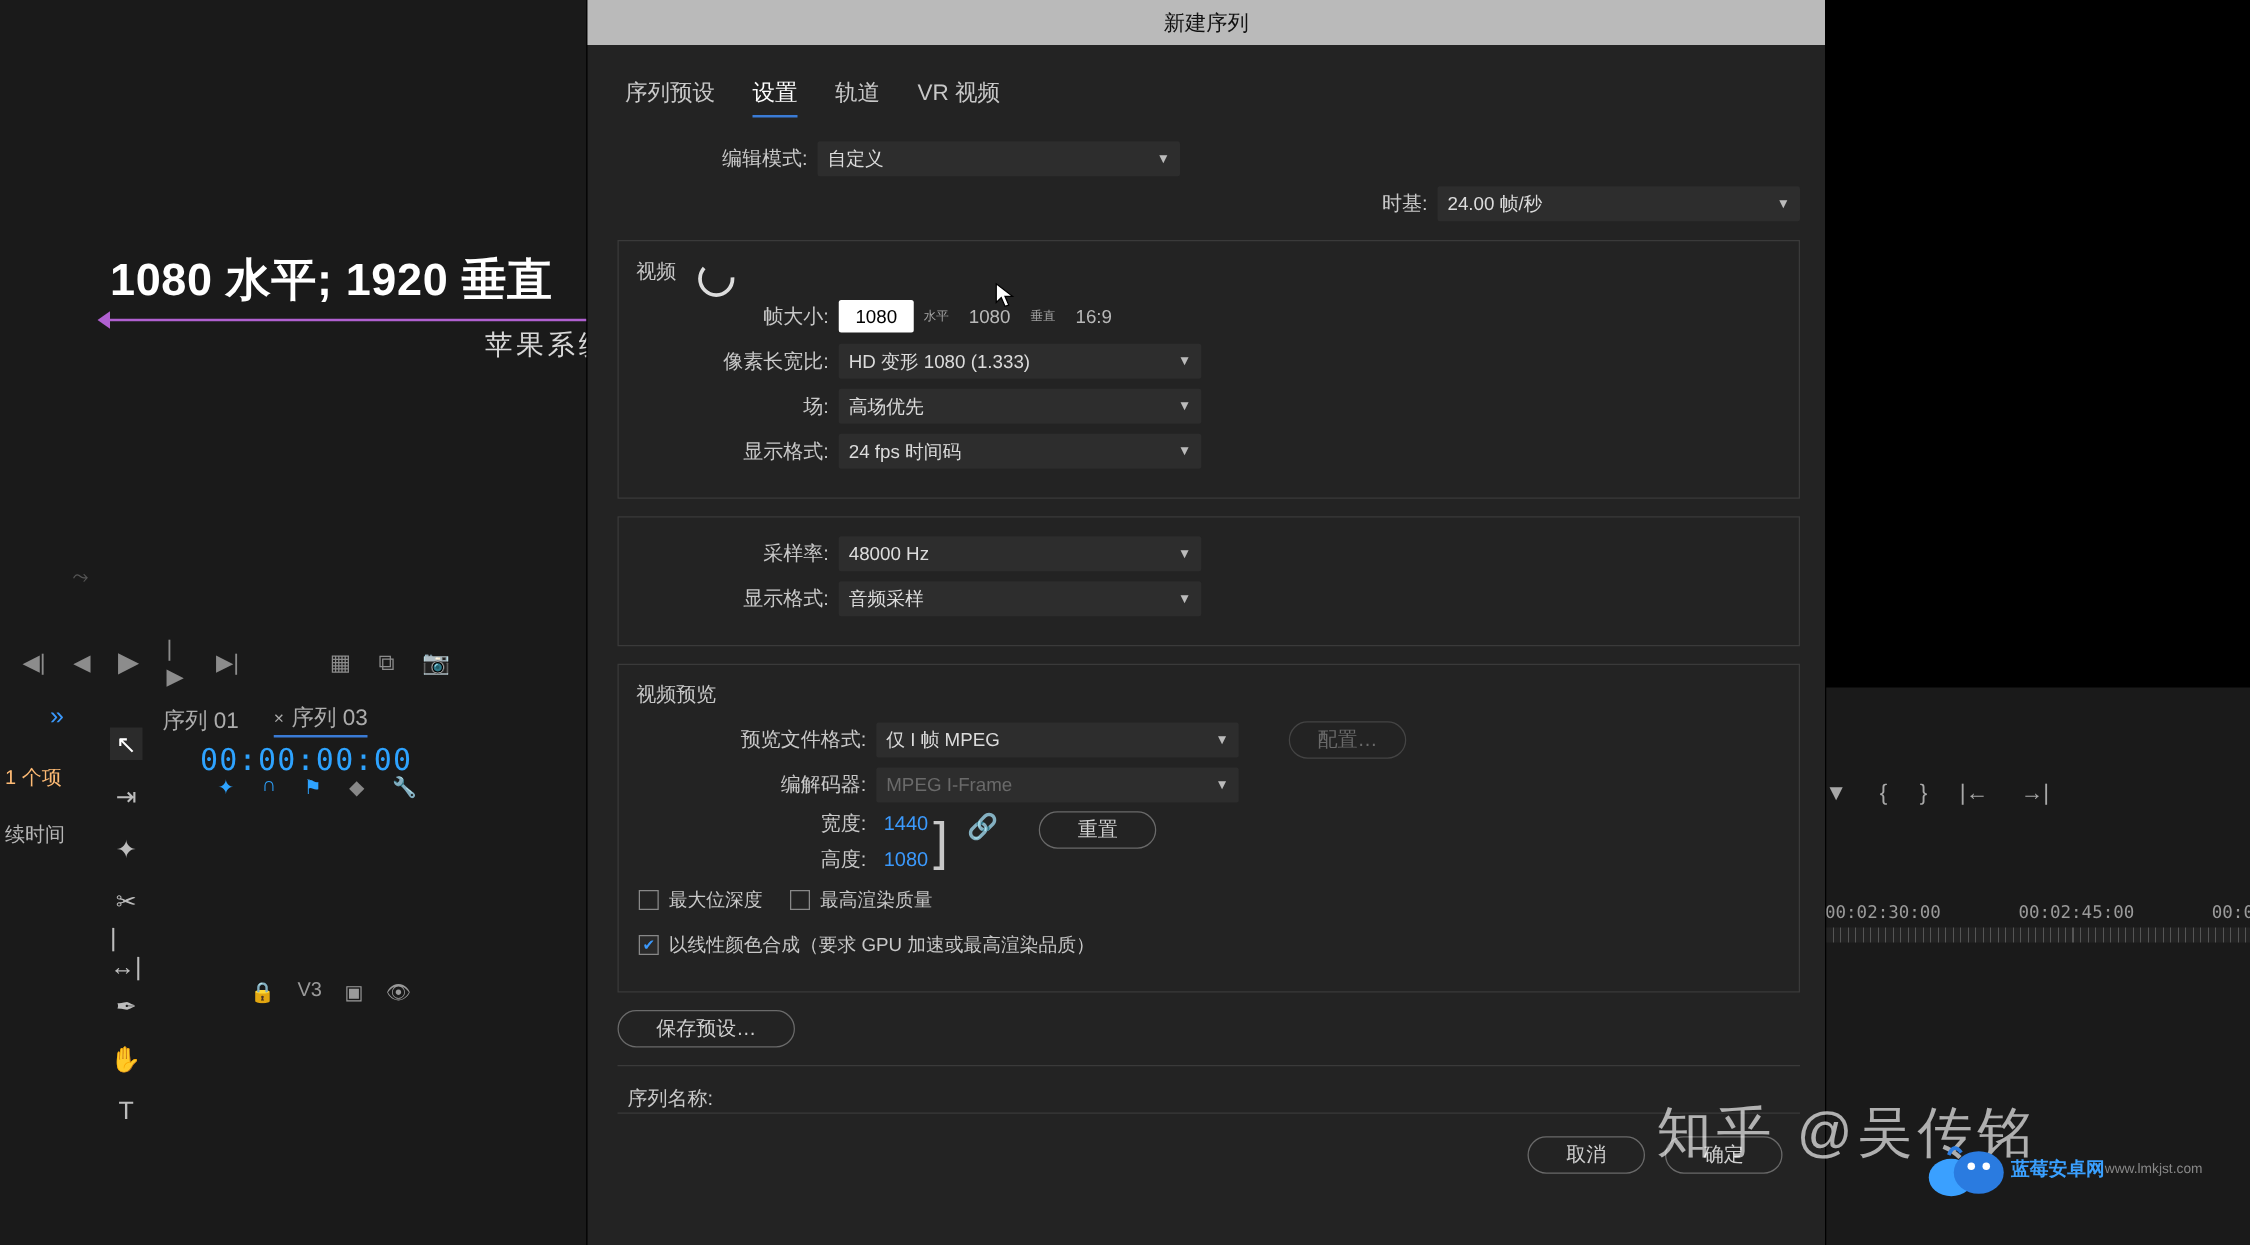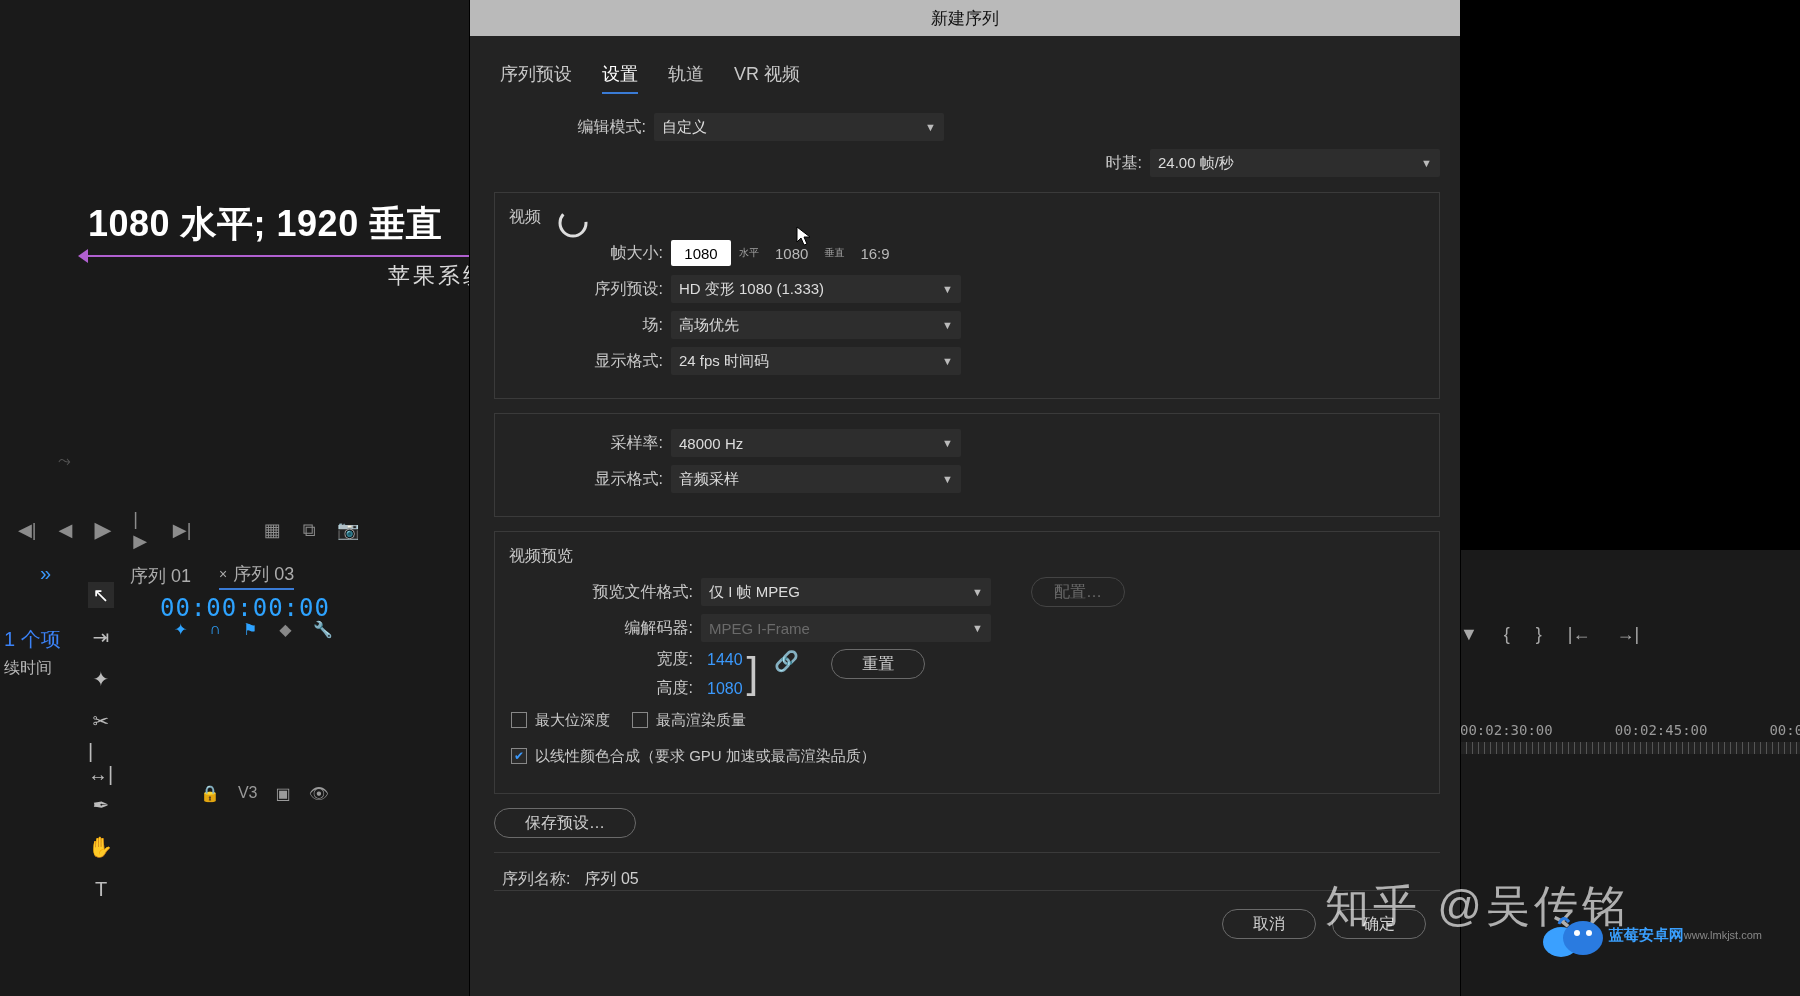--- a/index.html
+++ b/index.html
@@ -20,21 +20,21 @@
 .playback { position:absolute; left:0; top:-30px; width:360px; height:40px; display:flex; gap:22px; align-items:center; padding-left:18px; }
 .pbicon { color:#8c8c8c; font-size:18px; }
 .tabs-row { position:absolute; left:130px; top:22px; display:flex; gap:28px; font-size:18px; color:#acacac;}
 .tab-item { display:flex; align-items:center; gap:6px;}
 .tab-close { font-size:14px;}
 .tab-underline { border-bottom:2px solid #3a7bd5; padding-bottom:2px;}
 .toggle { position:absolute; left:40px; top:22px; font-size:20px; color:#3b99fc;}
 .timecode { position:absolute; left:160px; top:54px; font-size:24px; color:#2ea3ff; font-family:monospace; letter-spacing:1px;}
 .mini-icons { position:absolute; left:174px; top:80px; display:flex; gap:22px; color:#2ea3ff; }
 .mini-icons span:nth-child(4), .mini-icons span:nth-child(5){ color:#888; }
-.side-text { position:absolute; left:4px; top:86px; font-size:20px; color:#3b82f6; writing-mode:horizontal-tb;}
+.side-text { position:absolute; left:4px; top:72px; font-size:16px; color:#fdba74; writing-mode:horizontal-tb;}
 .side-text2 { position:absolute; left:4px; top:118px; font-size:16px; color:#b6b6b6;}
 .tool-col { position:absolute; left:88px; top:42px; display:flex; flex-direction:column; gap:16px; align-items:center; }
 .tool { width:26px; height:26px; display:flex; align-items:center; justify-content:center; color:#bcbcbc; font-size:20px;}
 .tool.active { background:#2b2b2b; color:#fff; }
 .bottom-icons { position:absolute; left:200px; top:244px; display:flex; gap:18px; color:#9a9a9a; font-size:16px;}
 
 
 .dialog { position:absolute; left:470px; top:0; width:990px; height:996px; background:#232323; z-index:10; box-shadow:0 0 0 1px #000;}
 .dlg-title { height:36px; background:#bababa; color:#111; display:flex; align-items:center; justify-content:center; font-size:17px;}
 .dlg-body { padding:26px 20px 0 24px;}
@@ -202,21 +202,21 @@
         </svg>
       <div class="row">
         <div class="lbl">帧大小:</div>
         <input class="num-in" value="1080" style="">
         <span class="pill">水平</span>
         <span class="ro">1080</span>
         <span class="pill">垂直</span>
         <span class="ro">16:9</span>
       </div>
       <div class="row">
-        <div class="lbl">序列预设:</div>
+        <div class="lbl">像素长宽比:</div>
         <div class="sel">
             <span>HD 变形 1080 (1.333)</span>
             <span class="chev">▼</span>
           </div>
       </div>
       <div class="row">
         <div class="lbl">场:</div>
         <div class="sel">
             <span>高场优先</span>
             <span class="chev">▼</span>
@@ -303,21 +303,20 @@
           </label>
       </div>
     </div>
 
     <div style="margin:4px 0 14px 0;">
       <button class="btn">保存预设…</button>
     </div>
 
     <div class="seq-row">
       <span>序列名称:</span>
-      <input class="seq-input" value="序列 05" style="">
     </div>
 
     <div class="footer">
       <button class="btn">取消</button>
       <button class="btn">确定</button>
     </div>
   </div>
 </div>
 
 <div class="watermark">知乎 @吴传铭</div>

